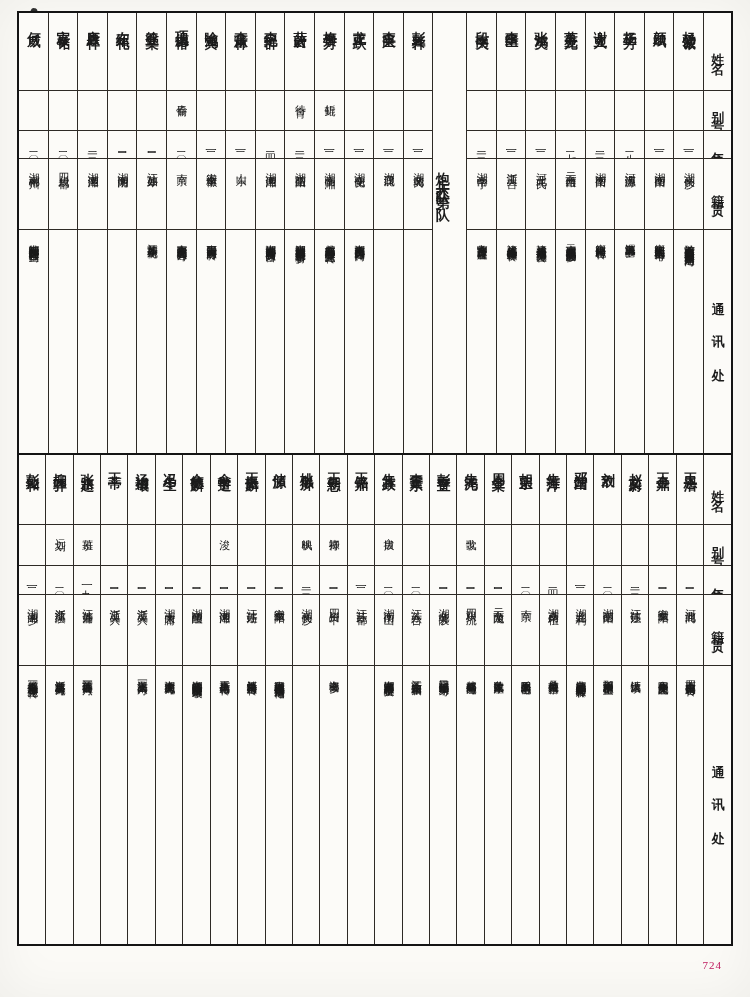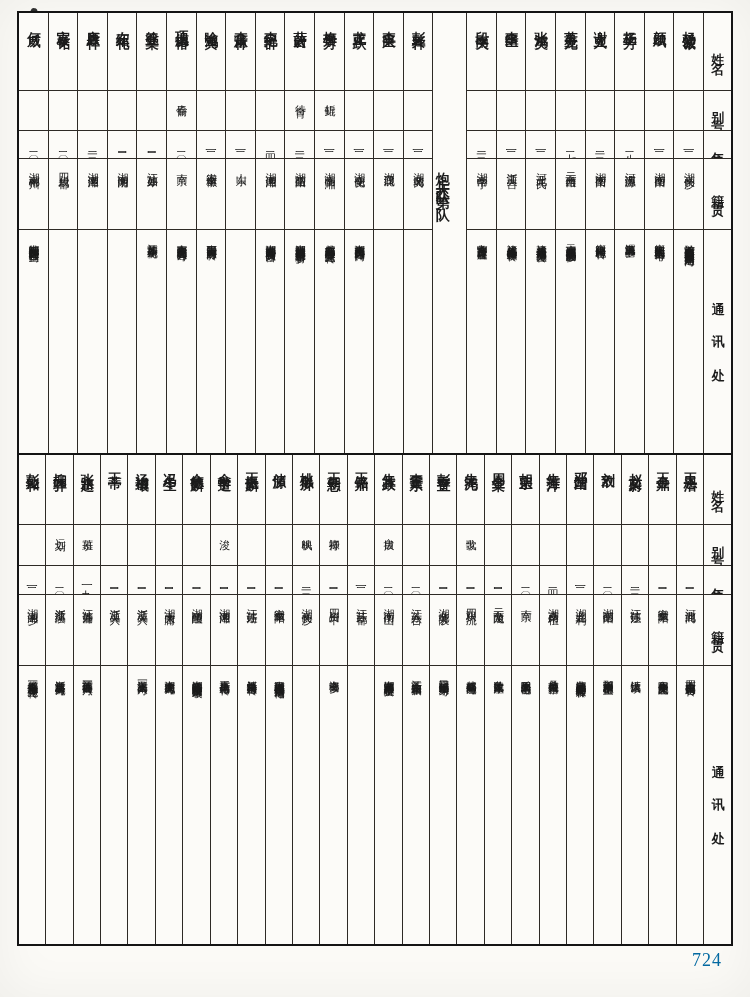--- a/index.html
+++ b/index.html
@@ -46,21 +46,21 @@
   .hdr-col .c-name, .hdr-col .c-alias, .hdr-col .c-origin { letter-spacing: 9px; }
   .hdr-col .c-age { letter-spacing: 2px; }
   .hdr-col .c-addr { letter-spacing: 2.6em; }
   .divider-cell {
     height: 100%; writing-mode: vertical-rl; text-orientation: upright;
     display: flex; align-items: center; padding-top: 148px;
     font-size: 14px; letter-spacing: 6px; font-weight: 600;
   }
   .pageno {
     position: absolute; right: 28px; bottom: 26px;
-    font-size: 18px; letter-spacing: 1px; color: #0369a1;
+    font-size: 11px; letter-spacing: 1px; color: #be185d;
     font-family: "Liberation Serif", "DejaVu Serif", serif;
   }
 </style>
 </head>
 <body>
 
 <div class="page">
   <div class="artifact"></div>
 
   <div class="table">

